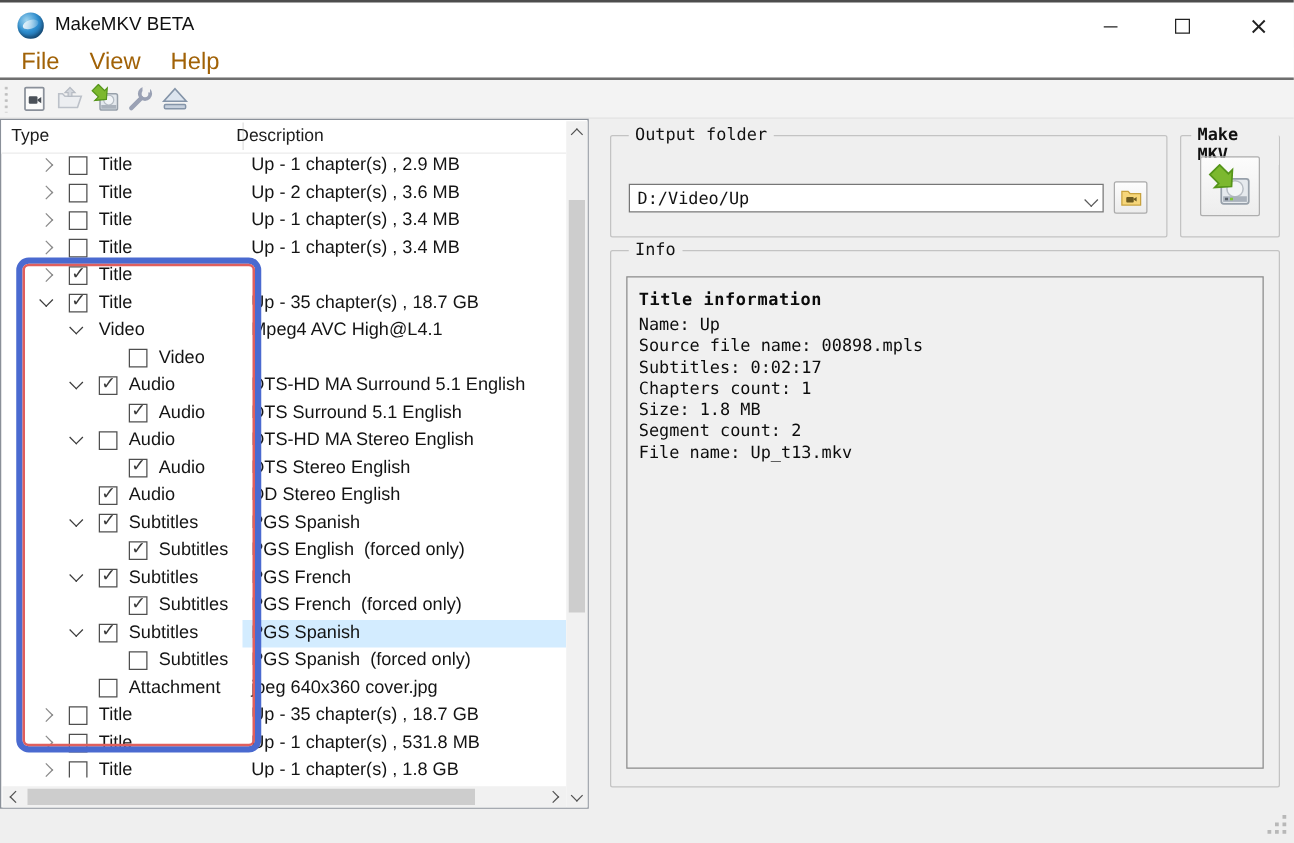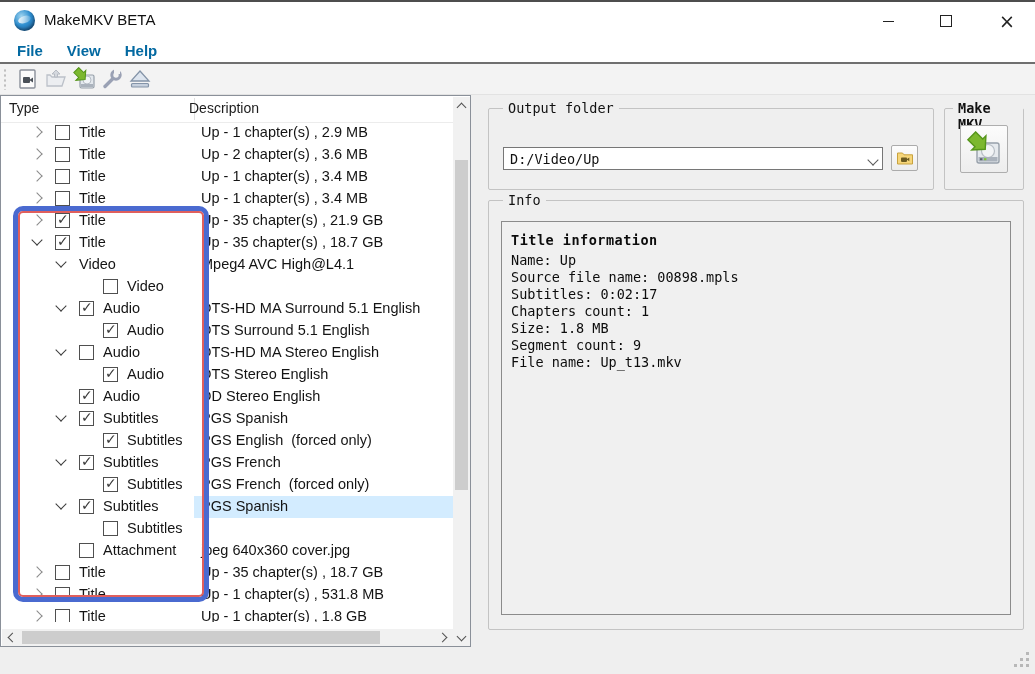--- a/index.html
+++ b/index.html
@@ -14,21 +14,21 @@
     box-shadow:inset -1px -2px 3px rgba(0,0,0,.35);}
   #app-logo::after{content:"";position:absolute;left:4px;top:6px;width:13px;height:7px;border-radius:50%;
     background:linear-gradient(90deg,rgba(255,255,255,.85),rgba(255,255,255,.15));transform:rotate(-18deg);}
   #app-title{left:44px;top:9px;font-size:15px;color:#101010;}
   .wbtn{top:2px;width:42px;height:34px;display:flex;align-items:center;justify-content:center;cursor:default;}
   .glyph-min{width:11px;height:0;border-top:1.6px solid #222;display:block;}
   .glyph-max{width:10px;height:10px;border:1.4px solid #222;display:block;}
   .glyph-close{font-size:19px;color:#222;line-height:1;font-family:"DejaVu Sans",sans-serif;}
   
   #menubar{left:0;top:38px;width:1035px;height:24px;background:#fff;display:flex;align-items:center;padding-left:8px;box-sizing:border-box;}
-  .menu-item{font-size:15px;color:#0369a1;padding:2px 9px;margin-right:6px;font-weight:bold;}
+  .menu-item{font-size:19px;color:#a16207;padding:2px 9px;margin-right:6px;}
   #menu-sep{left:0;top:62px;width:1035px;height:2px;background:#6f6f6f;}
   #toolbar{left:0;top:64px;width:1035px;height:31px;background:#f3f3f3;border-bottom:1px solid #e2e2e2;box-sizing:border-box;display:flex;align-items:center;}
   #tb-grip{width:5px;height:22px;margin:0 6px 0 3px;
     background-image:radial-gradient(circle,#bfbfbf 1px,transparent 1.3px);background-size:4px 5px;background-repeat:repeat-y;}
   .tbtn{width:28px;height:26px;display:flex;align-items:center;justify-content:center;}
   
   #tree-panel{left:0;top:95px;width:471px;height:552px;background:#fff;border:1px solid #8a9099;box-sizing:border-box;}
   #tree-header{left:0;top:0;width:452px;height:26px;background:#fff;border-bottom:1px solid #ececec;font-size:14px;color:#1c1c1c;}
   #col-type{left:8px;top:4px;}
   #col-desc{left:188px;top:4px;}
@@ -184,21 +184,20 @@
     <span class="exp closed" style="left: 30px;"><i></i></span>
     <span class="cb" style="left: 54px;"></span>
     <span class="tlabel" style="left: 78px;">Title</span>
     <span class="desc">Up - 1 chapter(s) , 3.4 MB</span>
   </div>
       <div class="trow">
     
     <span class="exp closed" style="left: 30px;"><i></i></span>
     <span class="cb checked" style="left: 54px;"><span class="mark">✓</span></span>
     <span class="tlabel" style="left: 78px;">Title</span>
-    <span class="desc">Up - 35 chapter(s) , 21.9 GB</span>
   </div>
       <div class="trow">
     
     <span class="exp open" style="left: 30px;"><i></i></span>
     <span class="cb checked" style="left: 54px;"><span class="mark">✓</span></span>
     <span class="tlabel" style="left: 78px;">Title</span>
     <span class="desc">Up - 35 chapter(s) , 18.7 GB</span>
   </div>
       <div class="trow">
     
@@ -281,20 +280,21 @@
     <span class="exp open" style="left: 54px;"><i></i></span>
     <span class="cb checked" style="left: 78px;"><span class="mark">✓</span></span>
     <span class="tlabel" style="left: 102px;">Subtitles</span>
     <span class="desc">PGS Spanish</span>
   </div>
       <div class="trow">
     
     
     <span class="cb" style="left: 102px;"></span>
     <span class="tlabel" style="left: 126px;">Subtitles</span>
+    <span class="desc">PGS Spanish  (forced only)</span>
   </div>
       <div class="trow">
     
     
     <span class="cb" style="left: 78px;"></span>
     <span class="tlabel" style="left: 102px;">Attachment</span>
     <span class="desc">jpeg 640x360 cover.jpg</span>
   </div>
       <div class="trow">
     
@@ -374,21 +374,21 @@
 <div id="gb-info" class="abs groupbox">
   <span class="gb-label">Info</span>
   <div id="info-box">
     <div id="info-title" class="info-line">Title information</div>
     <div>
         <div class="info-line">Name: Up</div>
         <div class="info-line">Source file name: 00898.mpls</div>
         <div class="info-line">Subtitles: 0:02:17</div>
         <div class="info-line">Chapters count: 1</div>
         <div class="info-line">Size: 1.8 MB</div>
-        <div class="info-line">Segment count: 9</div>
+        <div class="info-line">Segment count: 2</div>
         <div class="info-line">File name: Up_t13.mkv</div>
       </div>
   </div>
 </div>
 
 <div id="resize-grip" class="abs">
   <i style="left:12px;top:0;"></i>
   <i style="left:6px;top:6px;"></i>
     <i style="left:12px;top:6px;"></i>
   <i style="left:0;top:12px;"></i>

